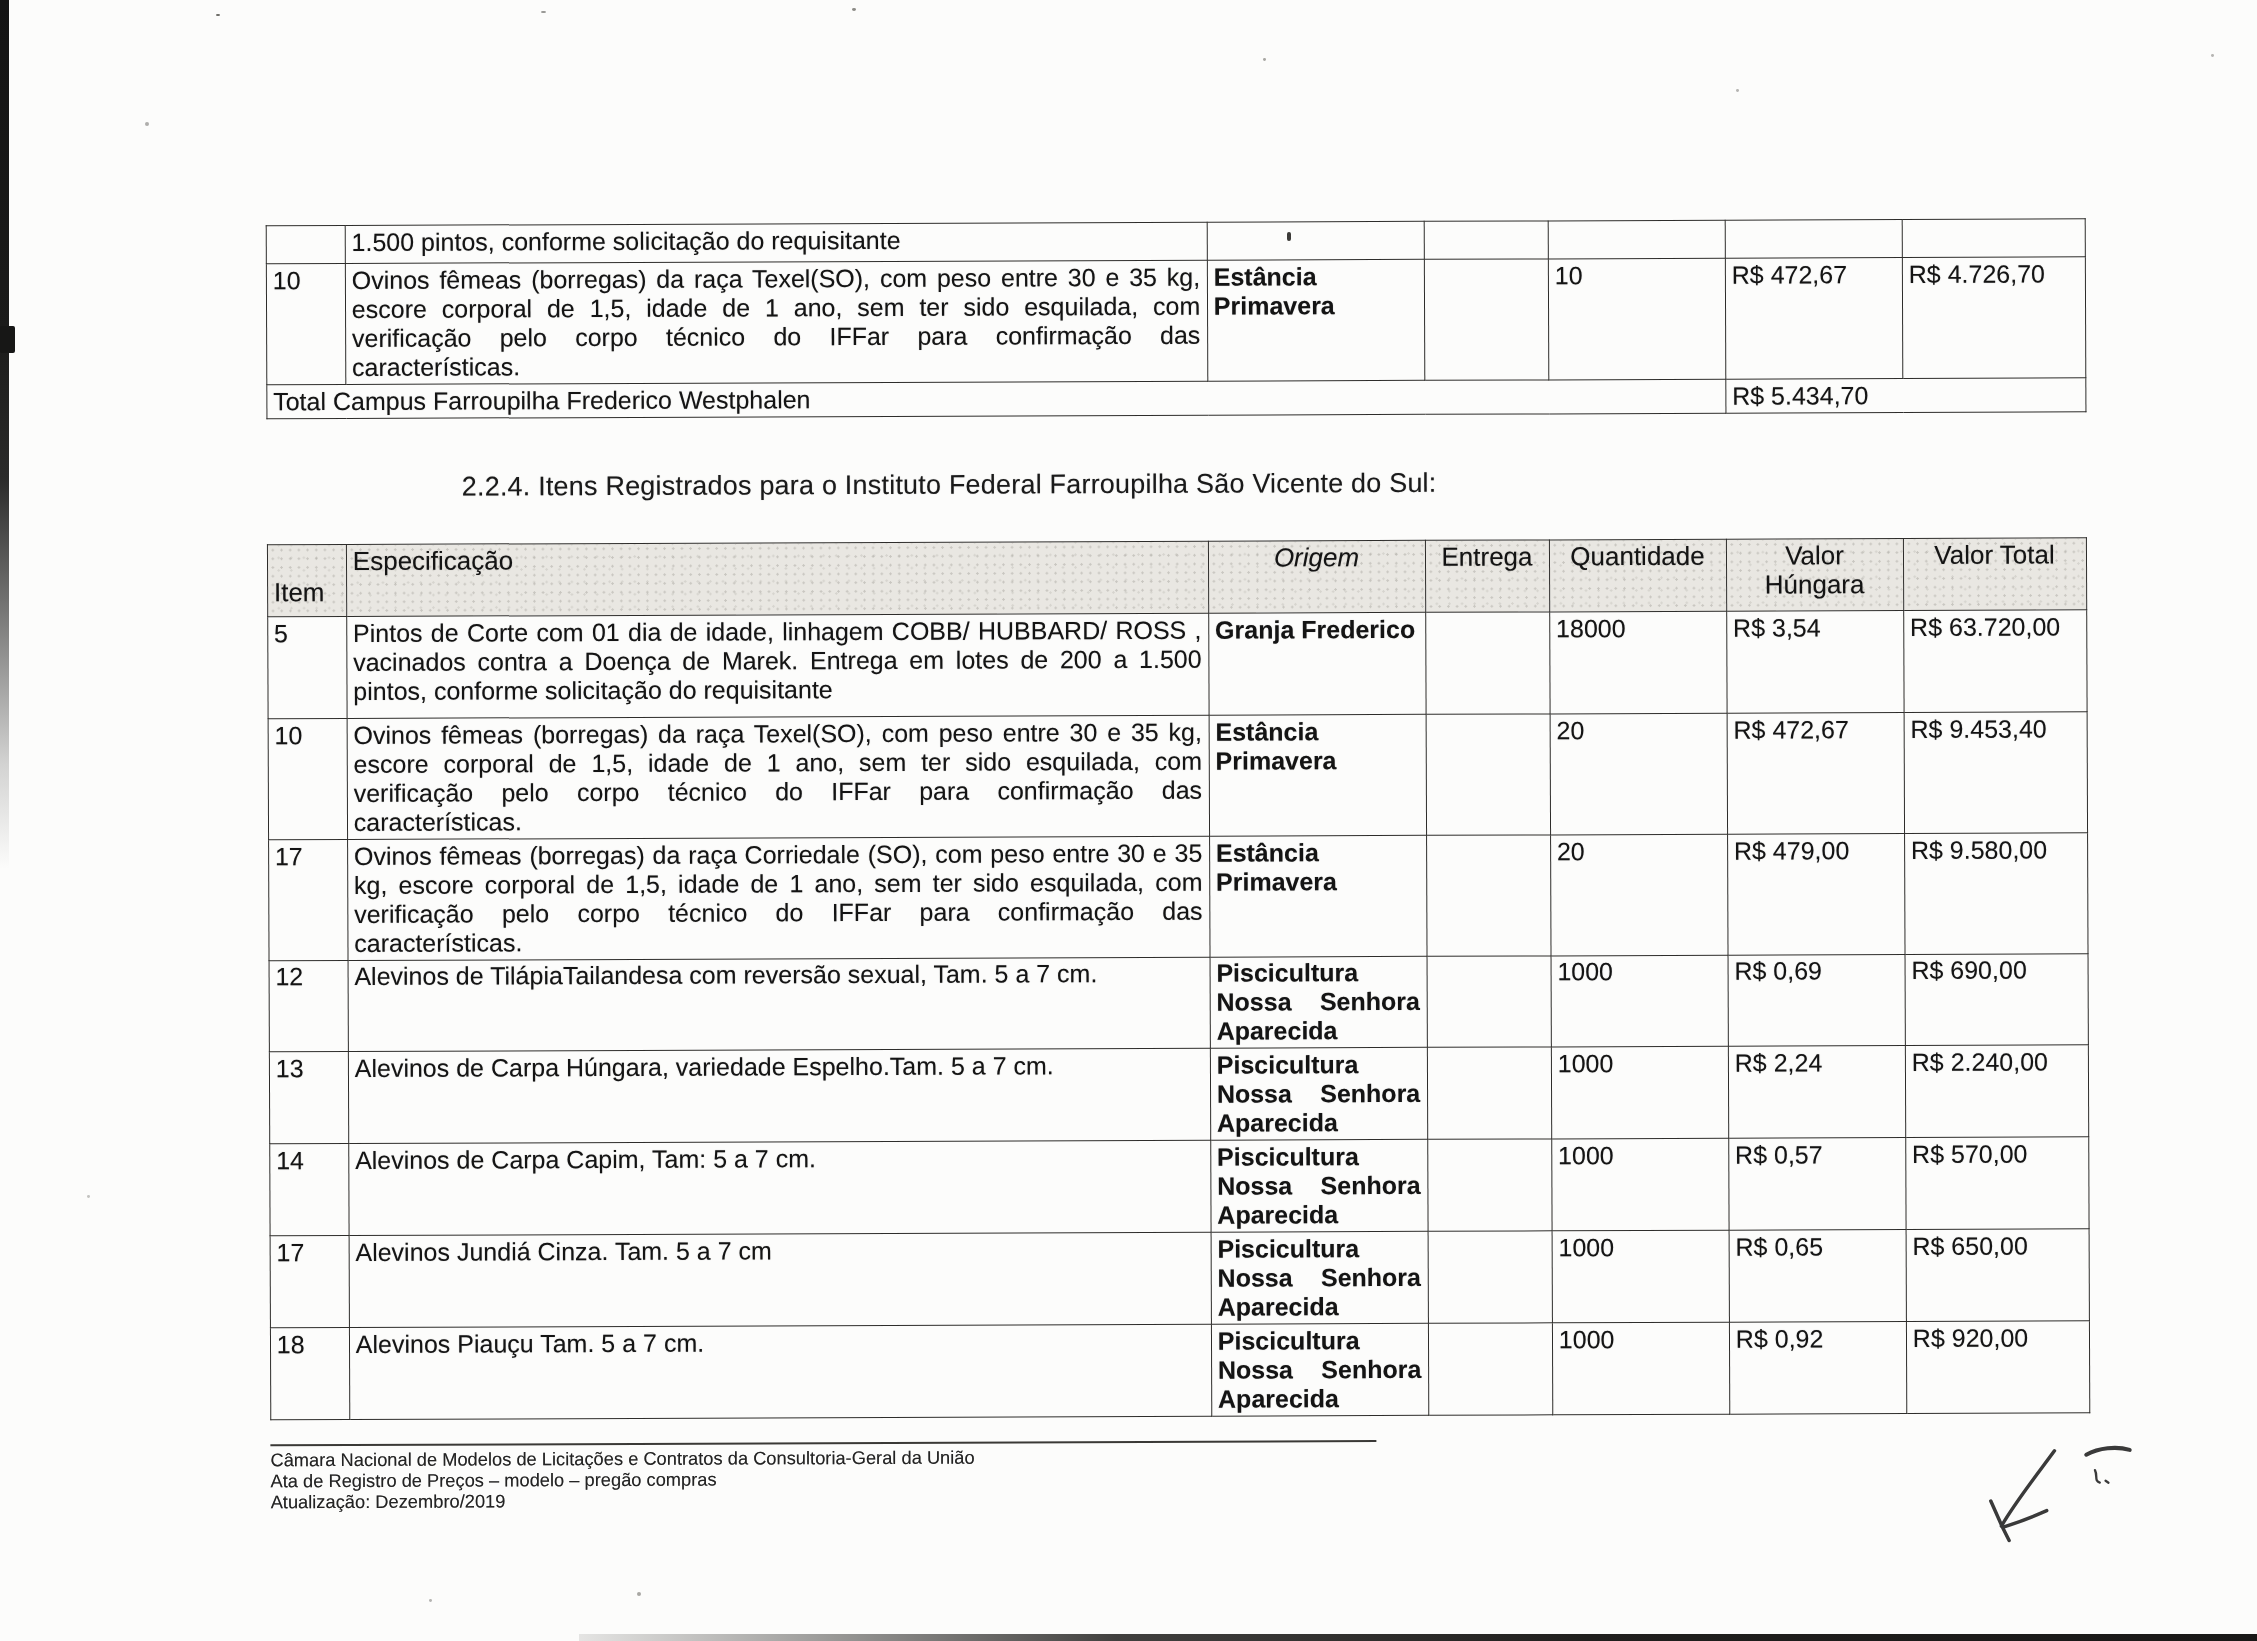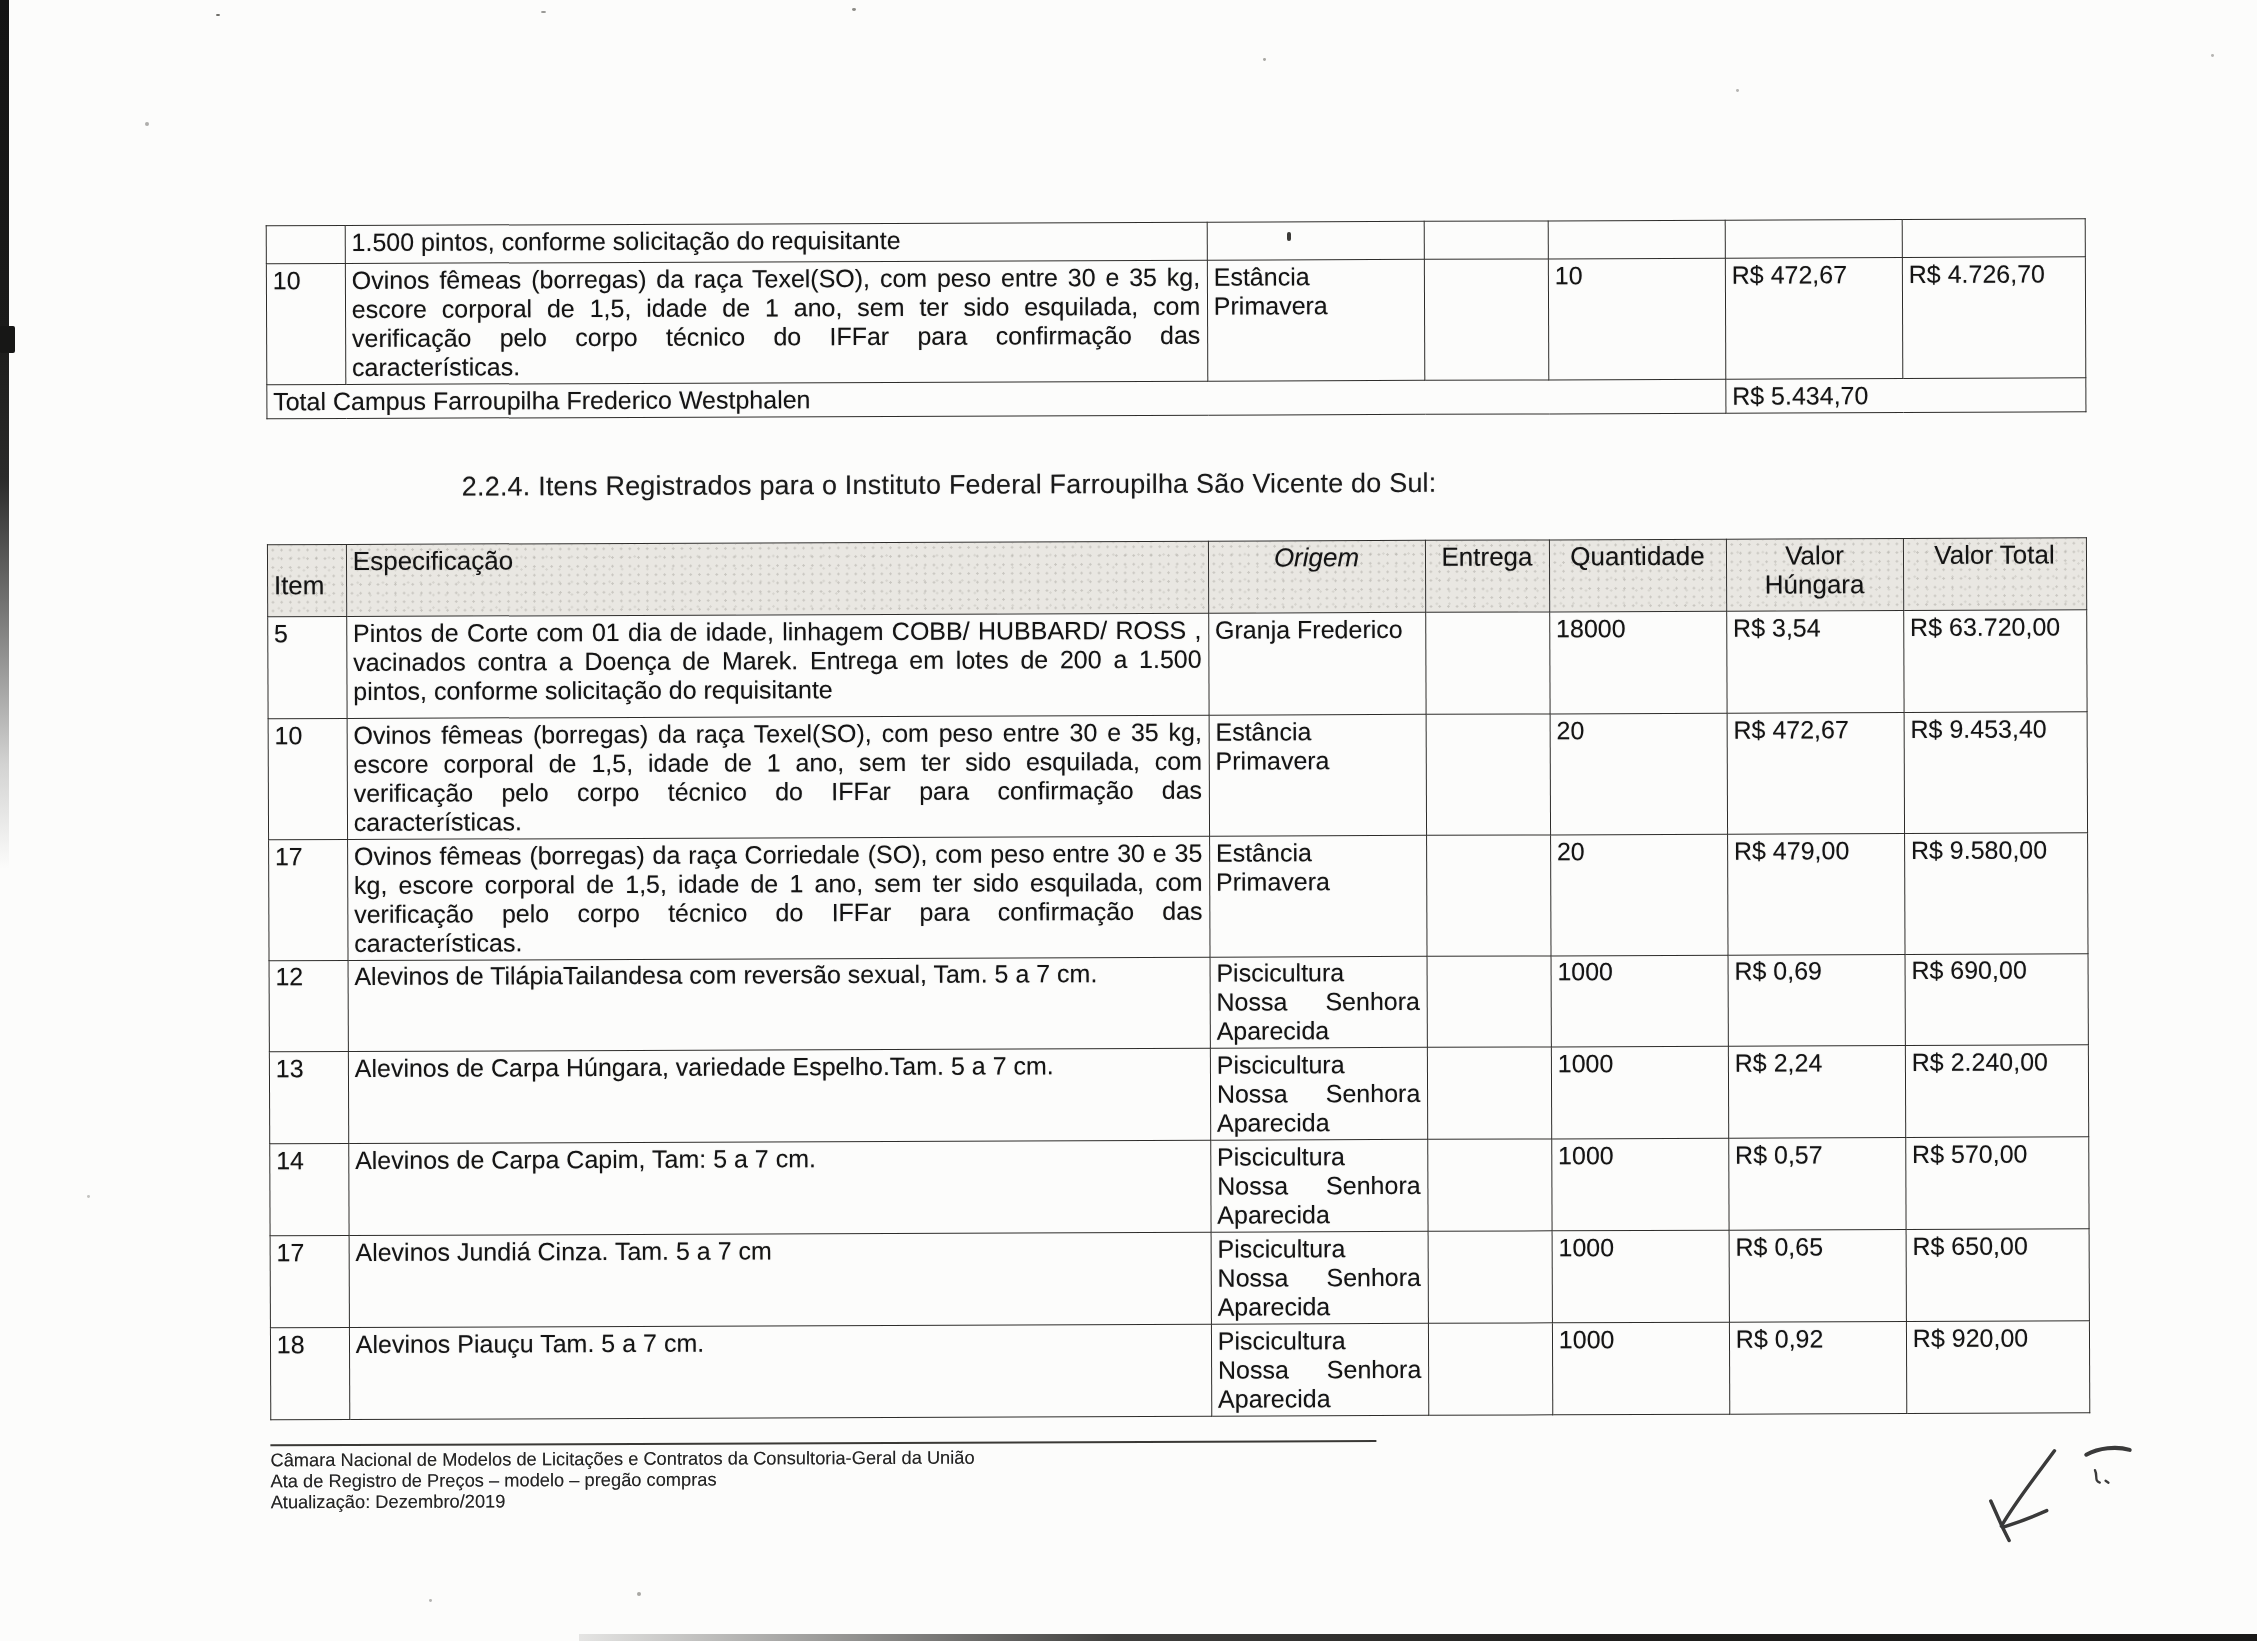--- a/index.html
+++ b/index.html
@@ -17,33 +17,33 @@
   table.doc{
     border-collapse:collapse;table-layout:fixed;width:1819px;
     font-size:25px;line-height:29px;color:#141414;
     text-shadow:0 0 1px rgba(20,20,20,.35);
   }
   table.doc td{
     border:1.9px solid #2e2d2b;vertical-align:top;
     padding:1.9px 6.8px 1.9px 5.8px;overflow:hidden;
   }
   td.spec{text-align:justify;}
-  td.origem{text-align:justify;}
+  td.origem{text-align:justify;font-weight:bold;}
   td.num{text-align:left;}
   
   tr.head td{
     background-color:#e9e7e2;
     background-image:
       radial-gradient(rgba(120,118,110,.28) 1px, transparent 1.4px),
       radial-gradient(rgba(150,148,140,.22) 1px, transparent 1.4px);
     background-size:8.7px 8.7px,12.6px 12.6px;
     background-position:0 0,3.9px 5.8px;
     font-size:26px;
   }
-  tr.head td.h-item{vertical-align:top;padding-top:26px;}
+  tr.head td.h-item{vertical-align:top;padding-top:33px;}
   tr.head td.h-center{text-align:center;}
   tr.head td.h-origem{text-align:center;font-style:italic;}
   #top-table{position:absolute;left:268px;top:222px;}
   #main-table{position:absolute;left:268px;top:541px;}
   #heading{
     position:absolute;left:463px;top:469px;font-size:27px;color:#1a1a1a;
     text-shadow:0 0 1px rgba(20,20,20,.35);letter-spacing:0.2px;
   }
   
   #footer{

